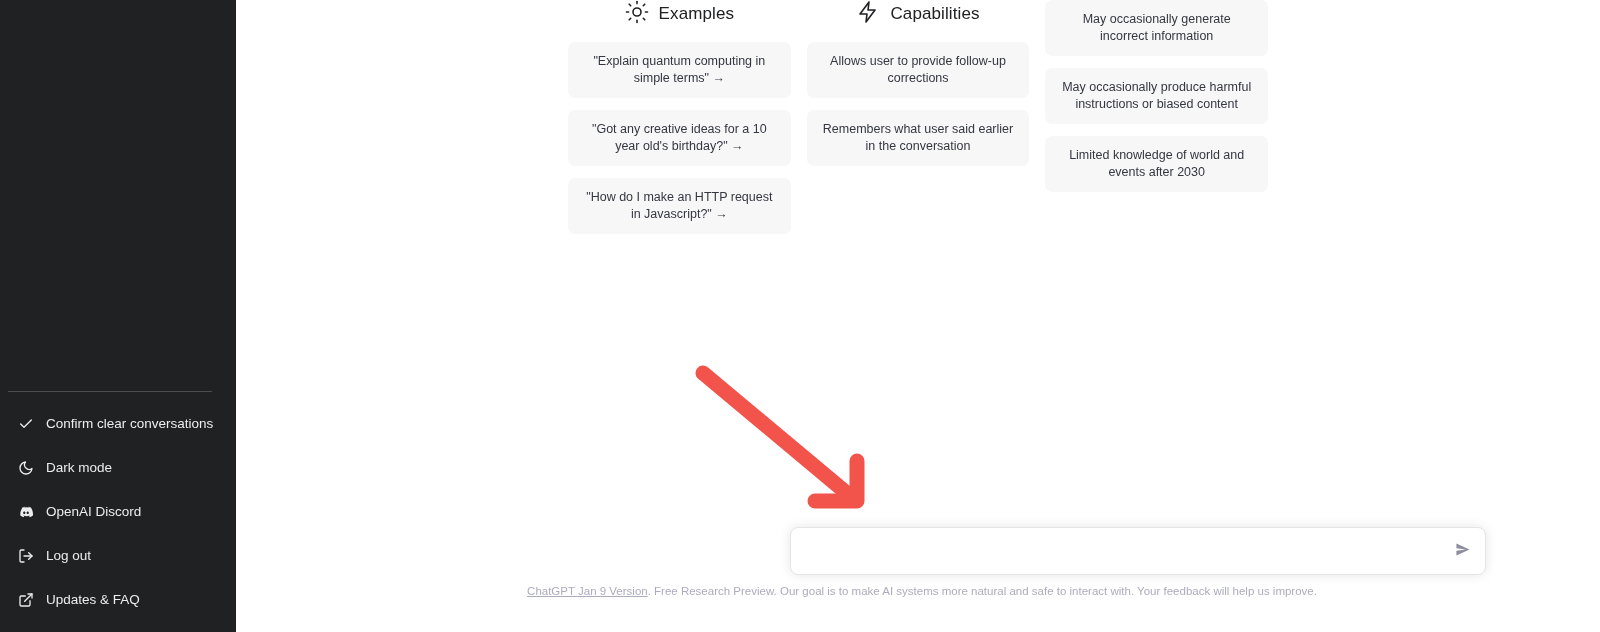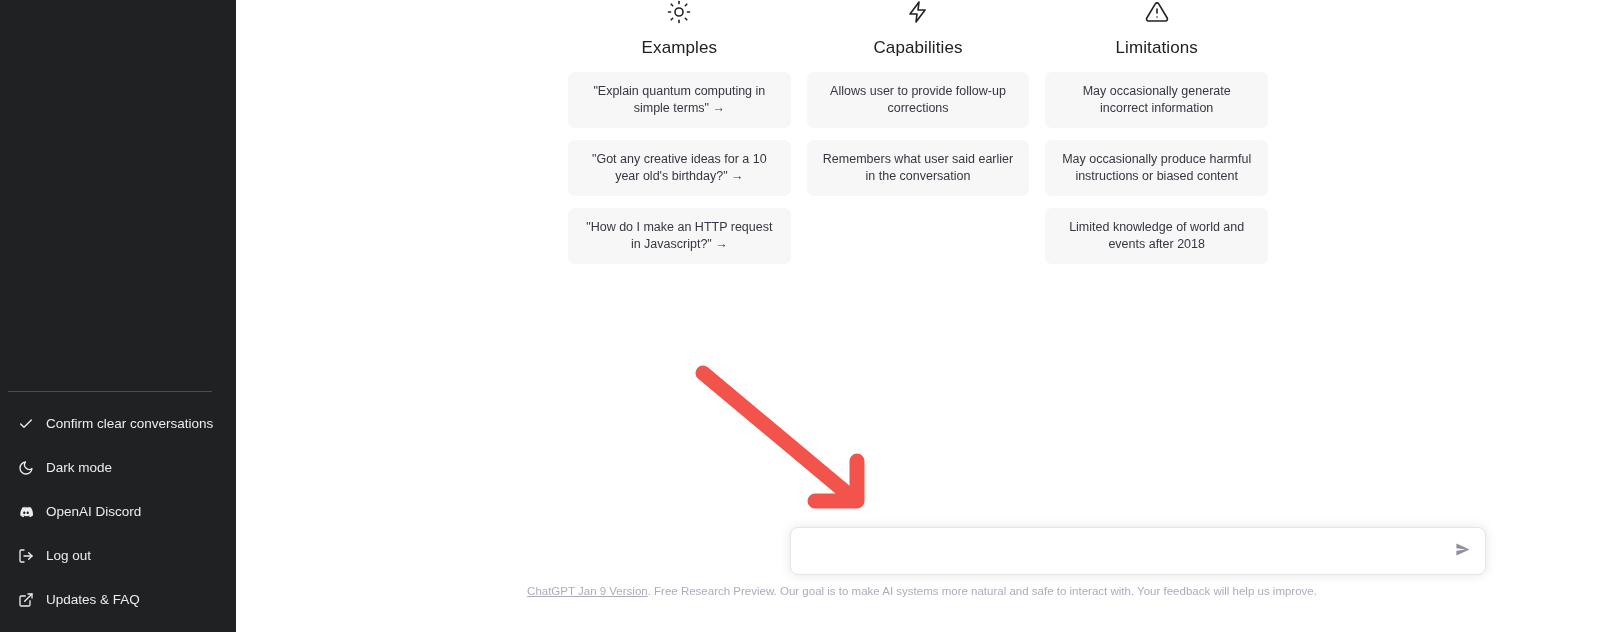--- a/index.html
+++ b/index.html
@@ -70,21 +70,21 @@
   }
   .col {
     flex: 1 1 0;
     display: flex;
     flex-direction: column;
     align-items: center;
     gap: 12px;
   }
   .col-head {
     display: flex;
-    flex-direction: column;
+    flex-direction: row;
     align-items: center;
     gap: 10px;
     margin-bottom: 2px;
   }
   .col-icon { color: #202123; display: block; }
   .col-title {
     font-size: 17px;
     color: #202123;
     font-weight: 400;
     letter-spacing: 0.1px;
@@ -263,33 +263,23 @@
                 <polygon points="13 2 4 14 11 14 10 22 19 10 12 10 13 2"></polygon>
               </svg>
           </span>
           <span class="col-title">Capabilities</span>
         </div>
         <div class="card">Allows user to provide follow-up corrections</div>
         <div class="card">Remembers what user said earlier in the conversation</div>
       </div>
 
       <div class="col">
-        <div class="col-head">
-          <span class="col-icon">
-            <svg width="24" height="24" viewBox="0 0 24 24" fill="none" stroke="currentColor" stroke-width="1.6" stroke-linecap="round" stroke-linejoin="round">
-                <path d="M10.3 3.8 1.8 18a2 2 0 0 0 1.7 3h17a2 2 0 0 0 1.7-3L13.7 3.8a2 2 0 0 0-3.4 0z"></path>
-                <line x1="12" y1="9" x2="12" y2="13"></line>
-                <line x1="12" y1="17" x2="12.01" y2="17"></line>
-              </svg>
-          </span>
-          <span class="col-title">Limitations</span>
-        </div>
         <div class="card">May occasionally generate incorrect information</div>
         <div class="card">May occasionally produce harmful instructions or biased content</div>
-        <div class="card">Limited knowledge of world and events after 2018</div>
+        <div class="card">Limited knowledge of world and events after 2030</div>
       </div>
 
     </section>
 
     <svg class="annotation-arrow" viewBox="0 0 190 170" fill="none">
       <path d="M12 18 L158 140" stroke="#f2544c" stroke-width="15" stroke-linecap="round"></path>
       <path d="M166 106 L166 146 L124 146" stroke="#f2544c" stroke-width="15" stroke-linecap="round" stroke-linejoin="round"></path>
     </svg>
 
     <div class="composer-wrap">

